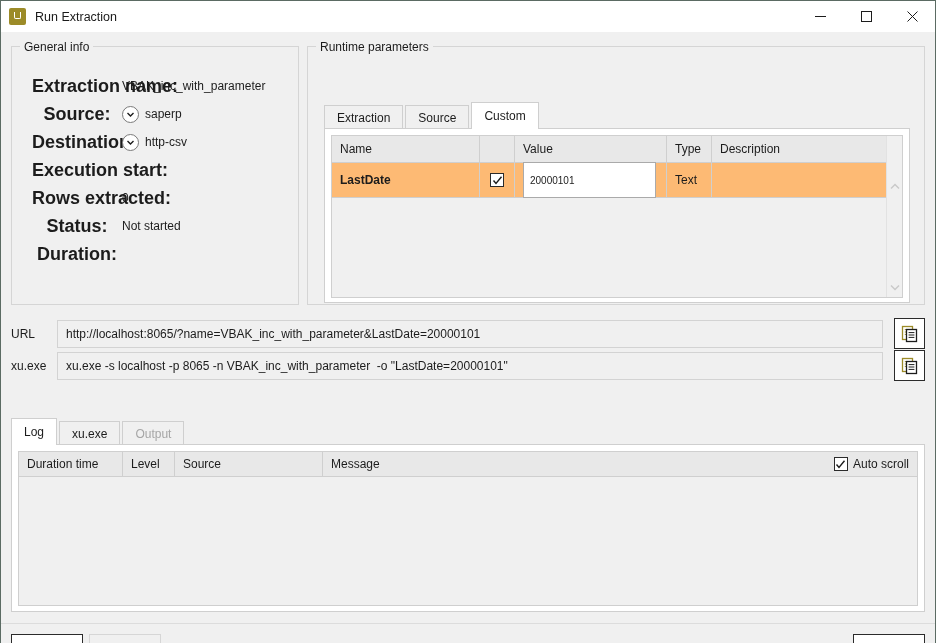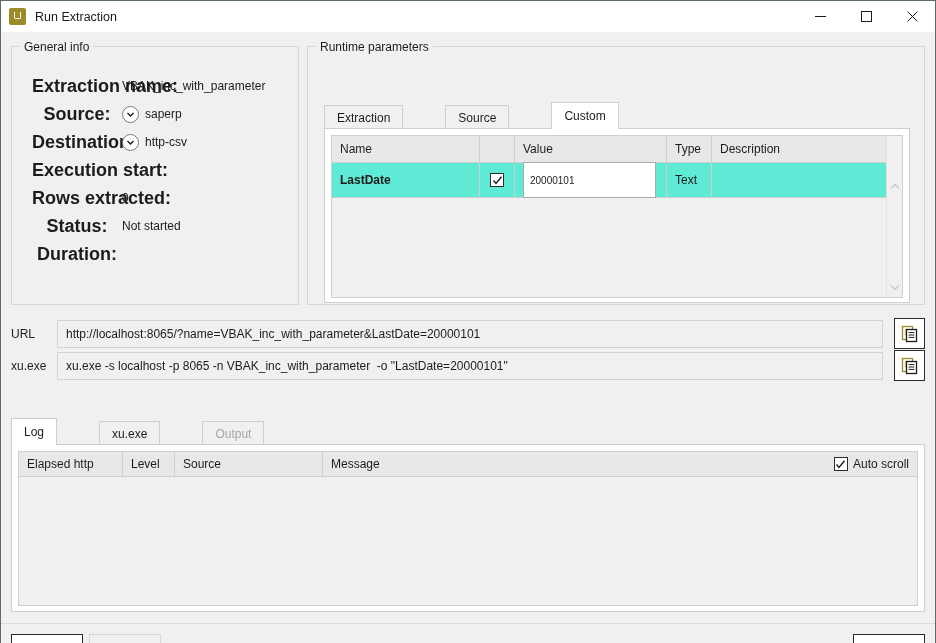--- a/index.html
+++ b/index.html
@@ -154,21 +154,20 @@
     flex: none;
   }
   .circle-icon svg { display: block; }
 
   
   .tabstrip {
     position: absolute;
     display: flex;
     align-items: flex-end;
     height: 27px;
-    gap: 40px;
   }
   .tab {
     height: 24px;
     line-height: 24px;
     padding: 0 12px;
     font-size: 12px;
     background: #f0f0f0;
     border: 1px solid #cfcfcf;
     border-bottom: none;
     margin-right: 2px;
@@ -228,21 +227,21 @@
     box-sizing: border-box;
     display: flex;
     align-items: center;
     padding-left: 8px;
     font-size: 12px;
     color: #1c1c1c;
   }
   .grid-row {
     display: flex;
     height: 35px;
-    background: #5eead4;
+    background: #fdba74;
     border-bottom: 1px solid #cfcfcf;
     box-sizing: border-box;
   }
   .grid-row .cell {
     border-right: 1px solid #cfcfcf;
     box-sizing: border-box;
     display: flex;
     align-items: center;
     padding-left: 8px;
     font-size: 12px;
@@ -628,21 +627,21 @@
 
     <div class="tabstrip" id="log-tabs">
       <div class="tab active">Log</div>
       <div class="tab">xu.exe</div>
       <div class="tab disabled">Output</div>
     </div>
 
     <div id="log-panel">
       <div class="log-grid">
         <div class="log-head">
-          <div class="cell lc-elapsed">Elapsed http</div>
+          <div class="cell lc-elapsed">Duration time</div>
           <div class="cell lc-level">Level</div>
           <div class="cell lc-source">Source</div>
           <div class="cell lc-message">
             <span>Message</span>
             <span class="autoscroll">
               <span class="checkbox">
                 <svg width="11" height="11" viewBox="0 0 11 11">
                     <polyline points="1.5,5.5 4,8.5 9.5,1.8" fill="none" stroke="#1c1c1c" stroke-width="1.4"></polyline>
                   </svg>
               </span>

